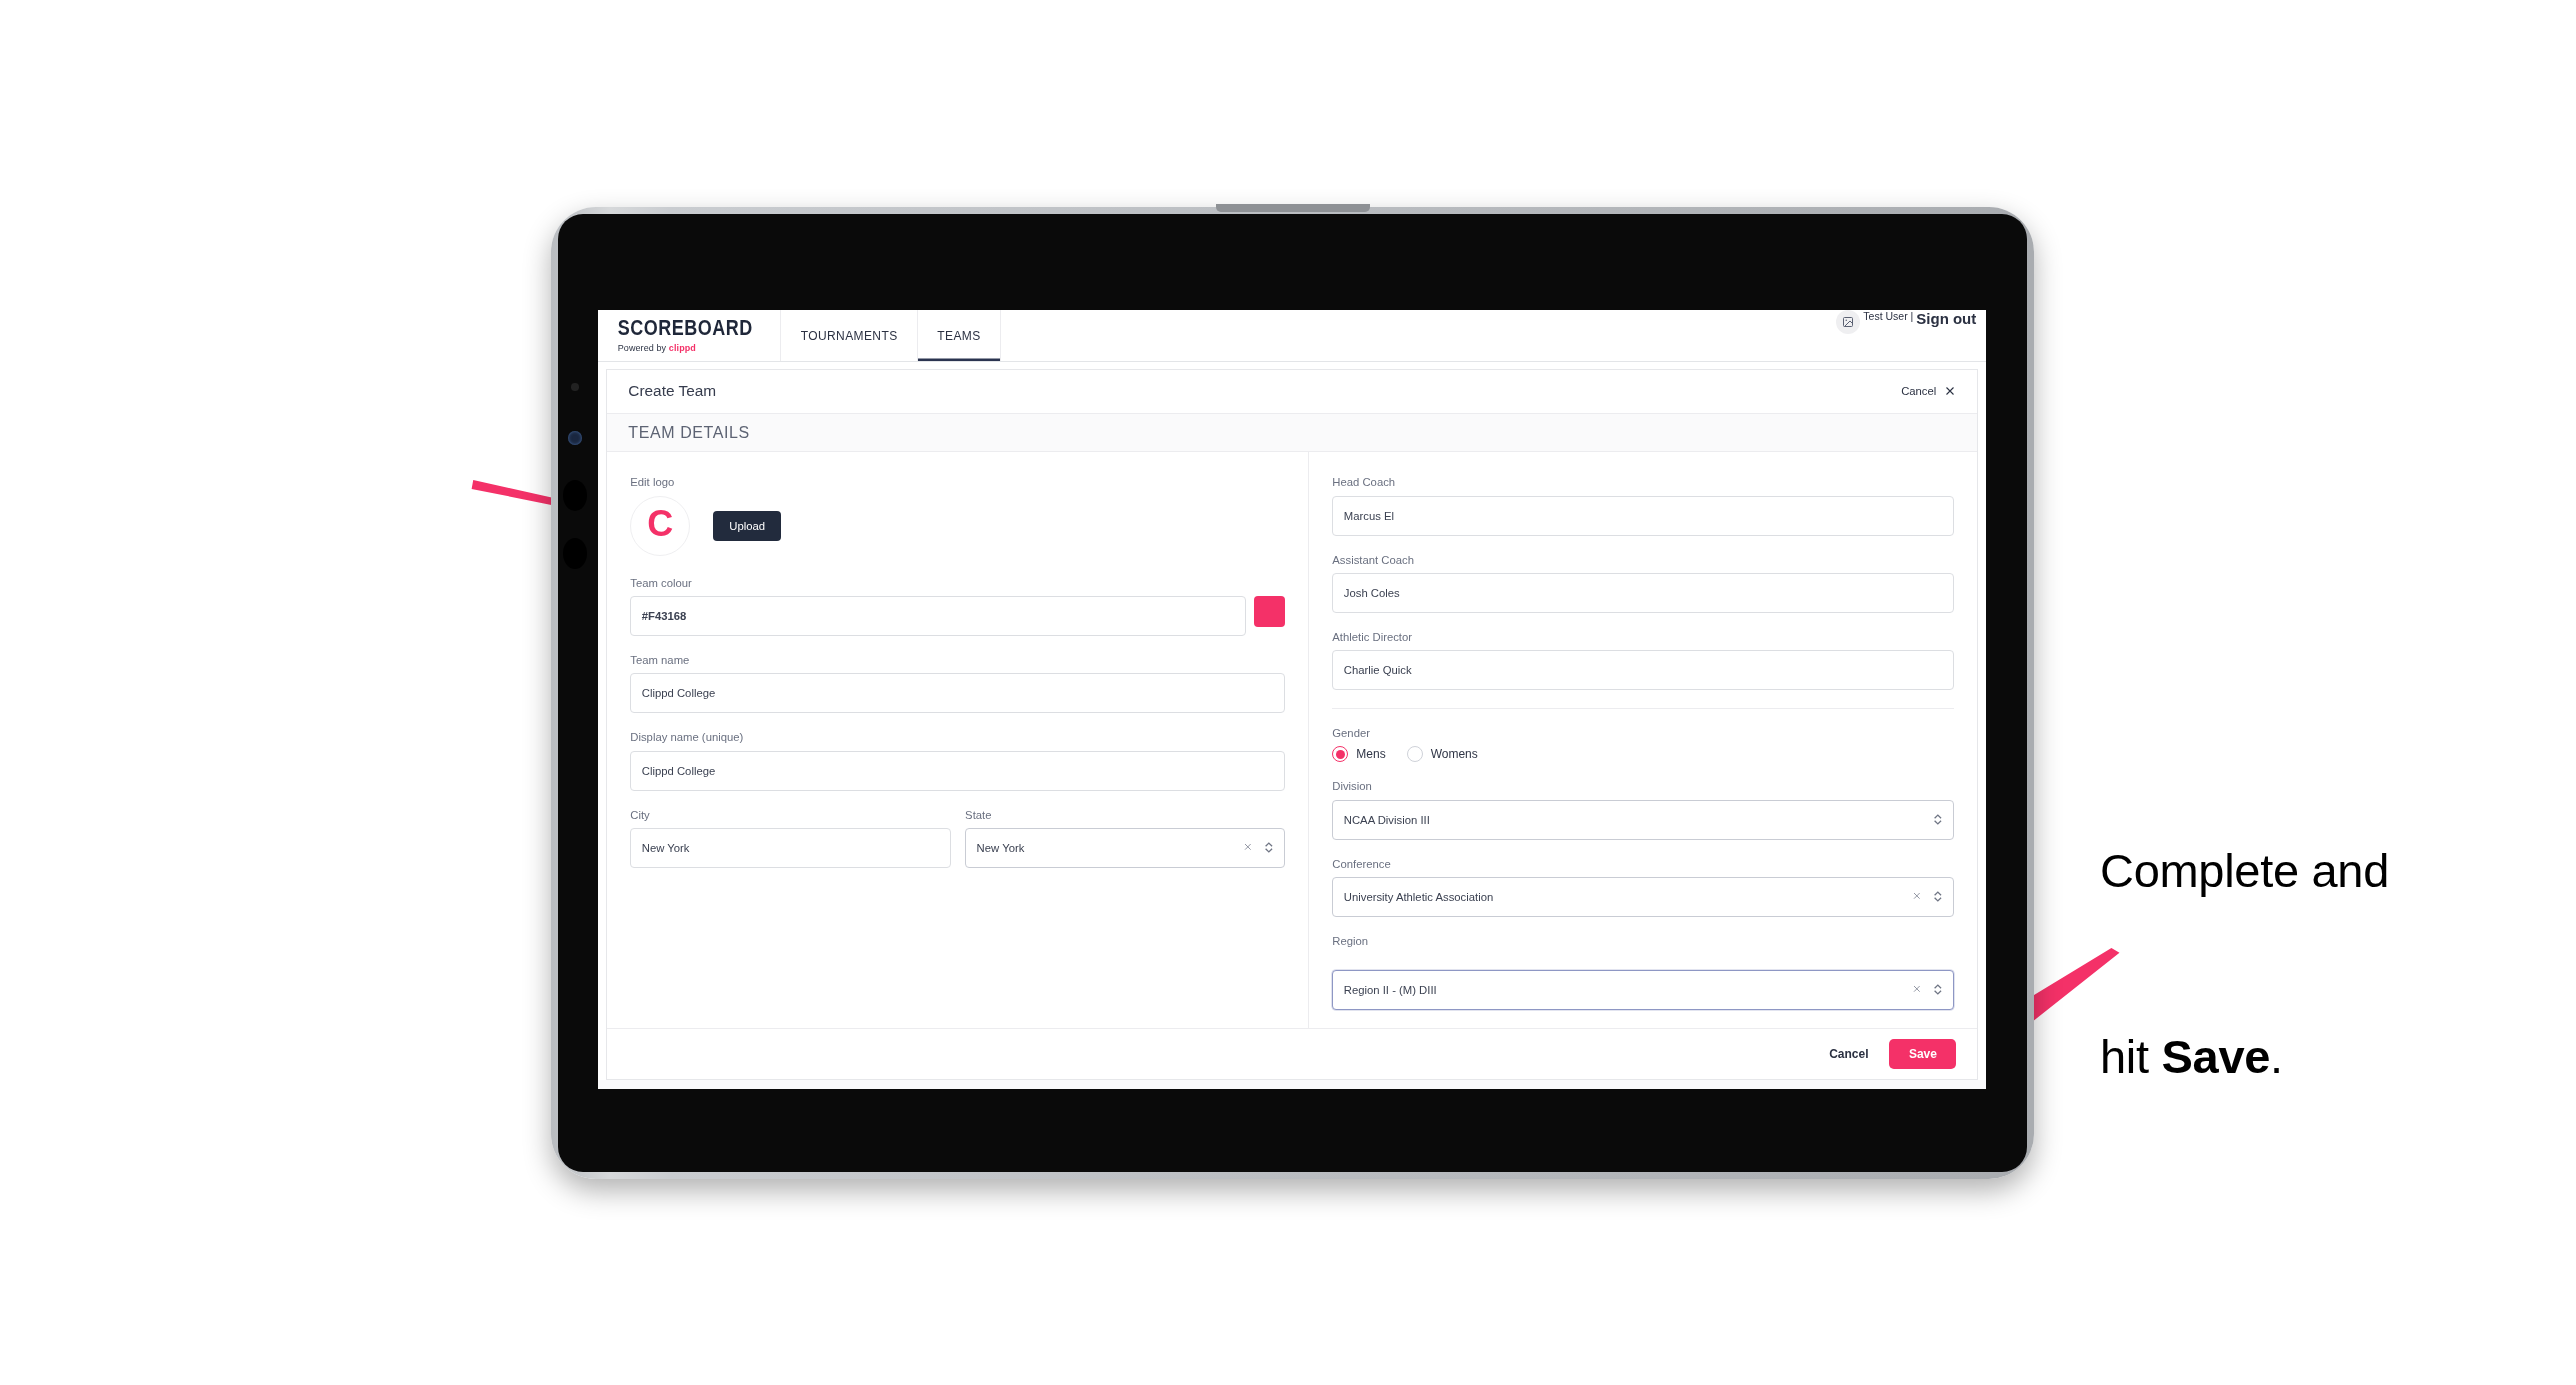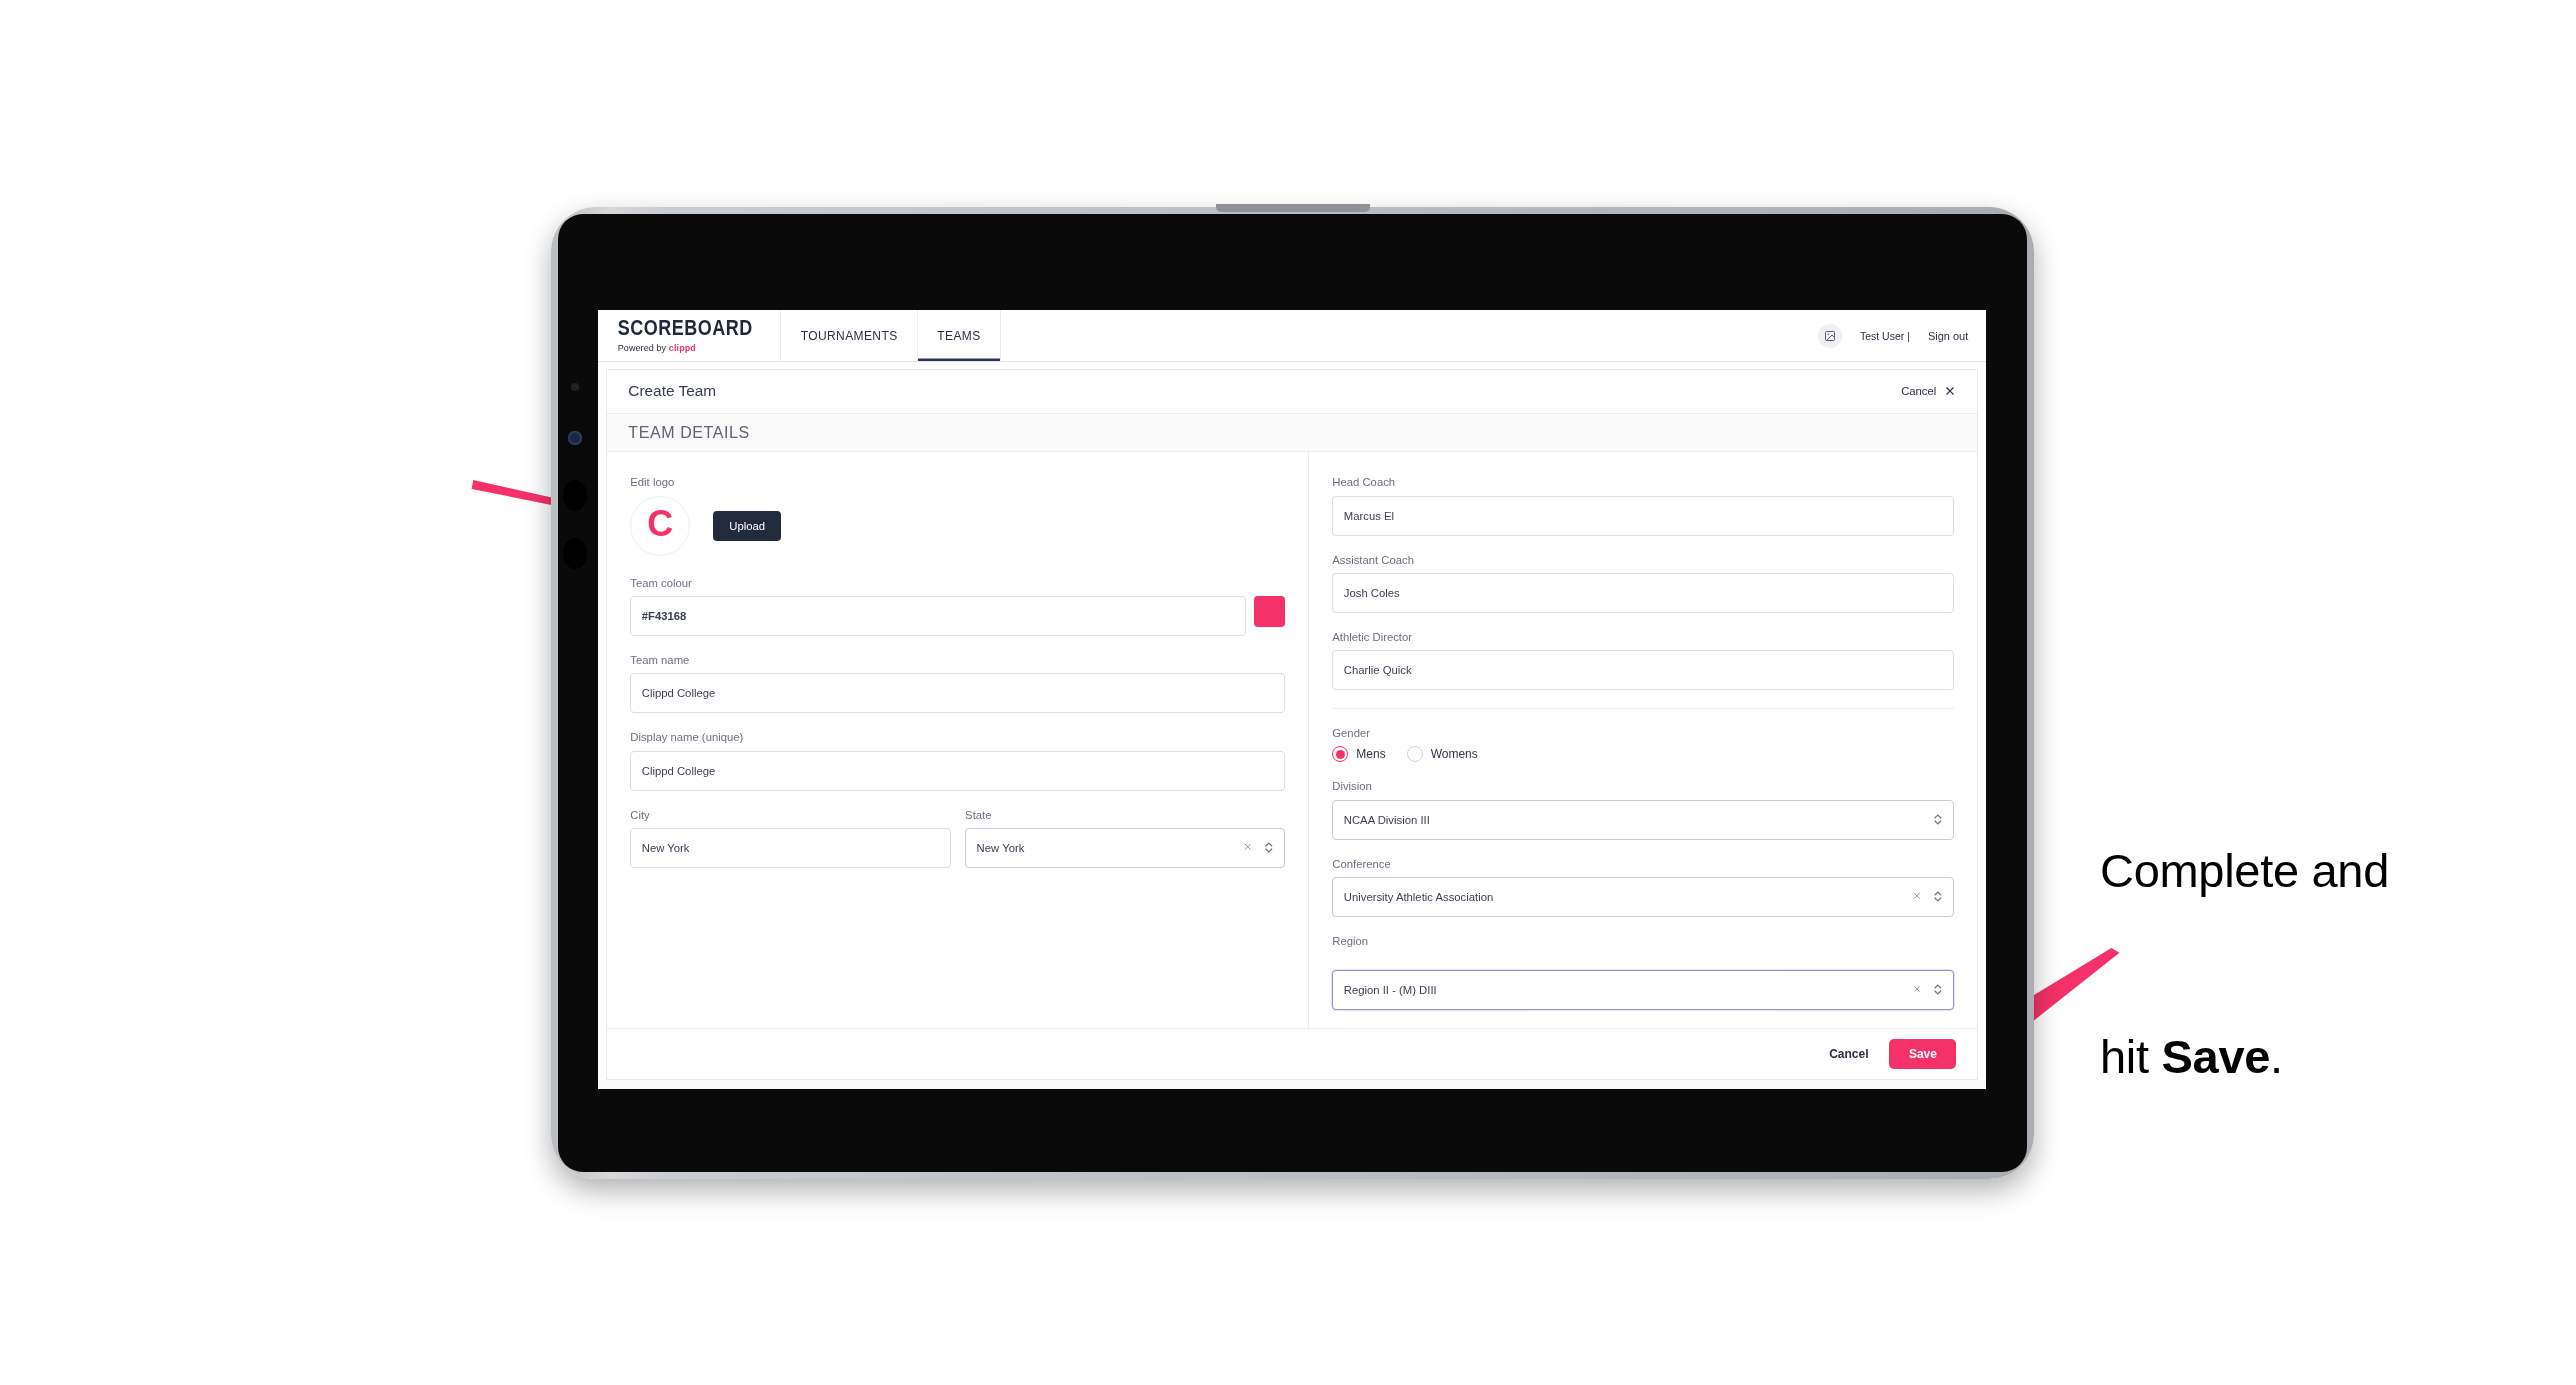--- a/index.html
+++ b/index.html
@@ -88,30 +88,30 @@
     display:flex; align-items:center;
     padding: 0 19.4px;
     font-size:12px; letter-spacing:0.4px;
     color:#2b3142;
     border-right:0.8px solid #ececef;
     cursor:pointer;
   }
   .navtab.active { box-shadow: inset 0 -2.4px 0 #2b3450; }
 
   .topright {
-    margin-left:auto; display:flex; align-items:center; gap:18px;
-    padding-right: 18px;
+    margin-left:auto; display:flex; gap:3px;
+    padding-right: 10px;
   }
   .avatar {
     width:24px;height:24px;border-radius:50%;
     background:#efeff1; display:flex;align-items:center;justify-content:center;
     color:#5a6072;
   }
   .user-name { font-size:10.5px; color:#2b3142; }
-  .signout { font-size:11px; color:#2b3142; font-weight:400; cursor:pointer; }
+  .signout { font-size:15px; color:#2b3142; font-weight:700; cursor:pointer; }
 
   
   .card {
     margin: 6.5px 8px 0 8px;
     border:0.8px solid #e6e7ea;
     background:#fff;
     height: 711px;
     display:flex; flex-direction:column;
   }
   .card-head {

